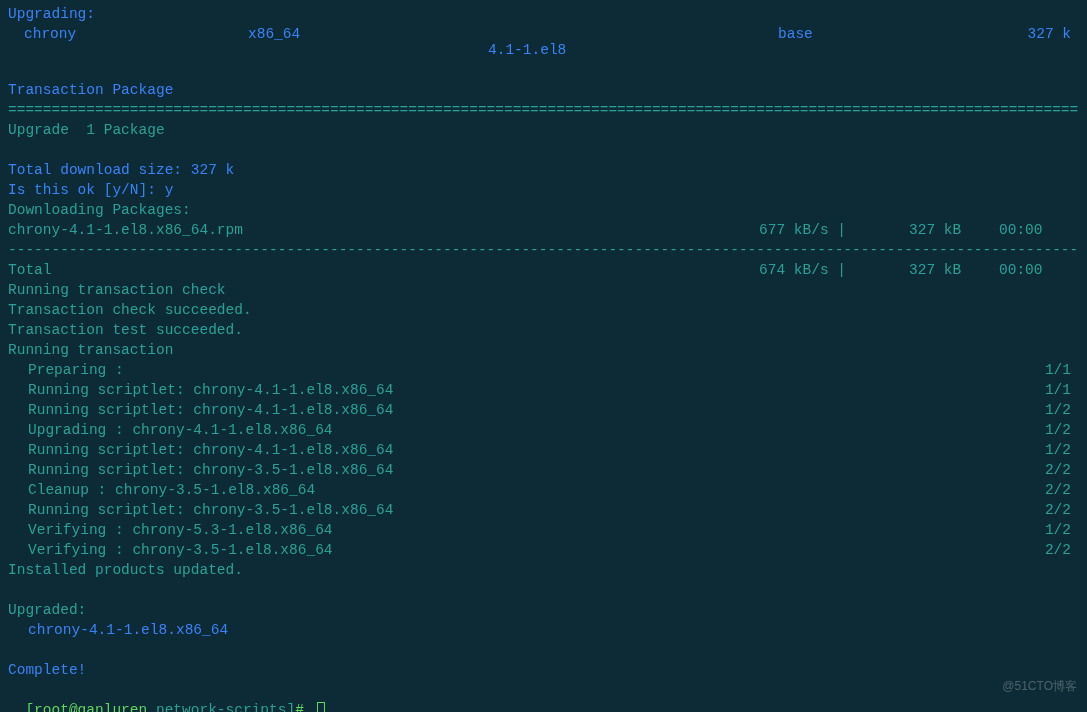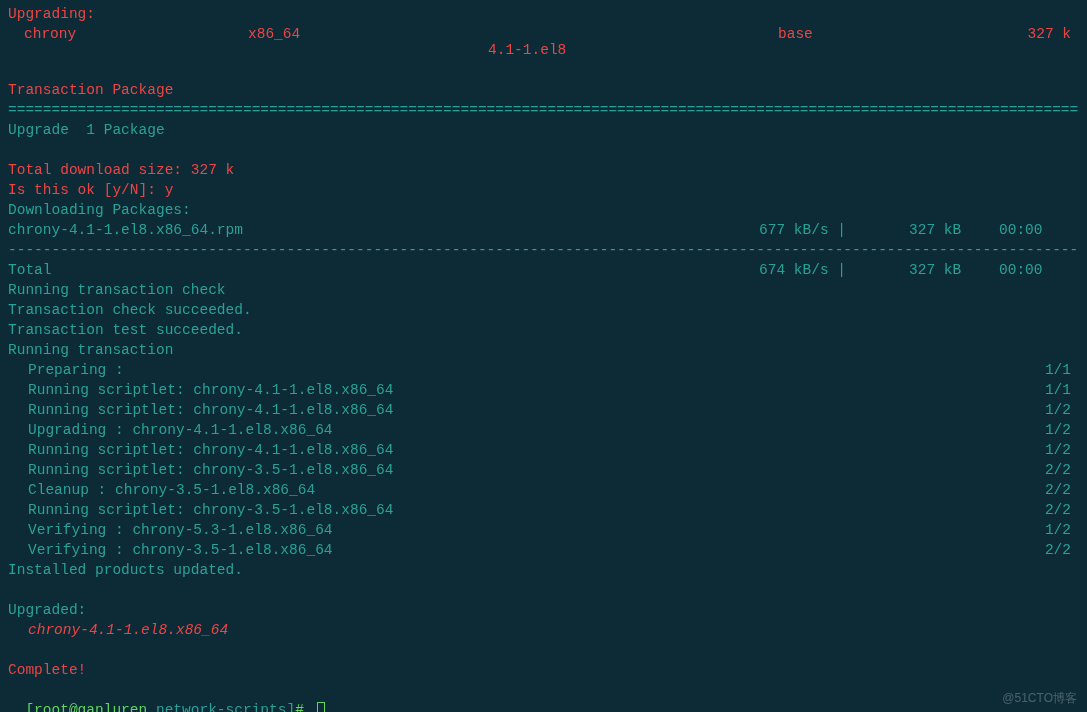--- a/index.html
+++ b/index.html
@@ -9,39 +9,39 @@
     font-family: Consolas, "Courier New", monospace;
     font-size: 14.5px;
     line-height: 20px;
     width: 1087px;
     height: 712px;
     padding: 4px 8px;
     overflow: hidden;
     position: relative;
   }
   .line { white-space: pre; }
-  .bright-green { color: #ef4444; }
+  .bright-green { color: #3b82f6; }
   .divider-eq {
     color: #2aa198;
     overflow: hidden;
     text-overflow: clip;
     white-space: nowrap;
     width: 100%;
   }
   .divider-dash {
     color: #2aa198;
     overflow: hidden;
     text-overflow: clip;
     white-space: nowrap;
     width: 100%;
   }
   .watermark {
     position: absolute;
     right: 10px;
-    bottom: 4px;
+    bottom: 16px;
     color: rgba(255,255,255,0.25);
     font-size: 12px;
     font-family: sans-serif;
   }
   .prompt-user { color: #5fd75f; }
   .prompt-path { color: #2aa198; }
   .cursor {
     display: inline-block;
     width: 8px;
     height: 16px;
@@ -152,21 +152,21 @@
       <span class="step-left">Verifying        : chrony-3.5-1.el8.x86_64</span>
       <span class="step-count">2/2</span>
     </div>
   </div>
 
 <div class="line">Installed products updated.</div>
 
 <div class="line">&nbsp;</div>
 
 <div class="line">Upgraded:</div>
-<div class="line bright-green" style="padding-left:20px;font-style:italic;">chrony-4.1-1.el8.x86_64</div>
+<div class="line bright-green" style="padding-left:20px;">chrony-4.1-1.el8.x86_64</div>
 
 <div class="line">&nbsp;</div>
 
 <div class="line bright-green">Complete!</div>
 
 <div class="line">
   <span class="prompt-user">[root@ganluren</span><span class="prompt-path"> network-scripts]</span><span class="prompt-user"># </span><span class="cursor"></span>
 </div>
 
 <div class="watermark">@51CTO博客</div>

